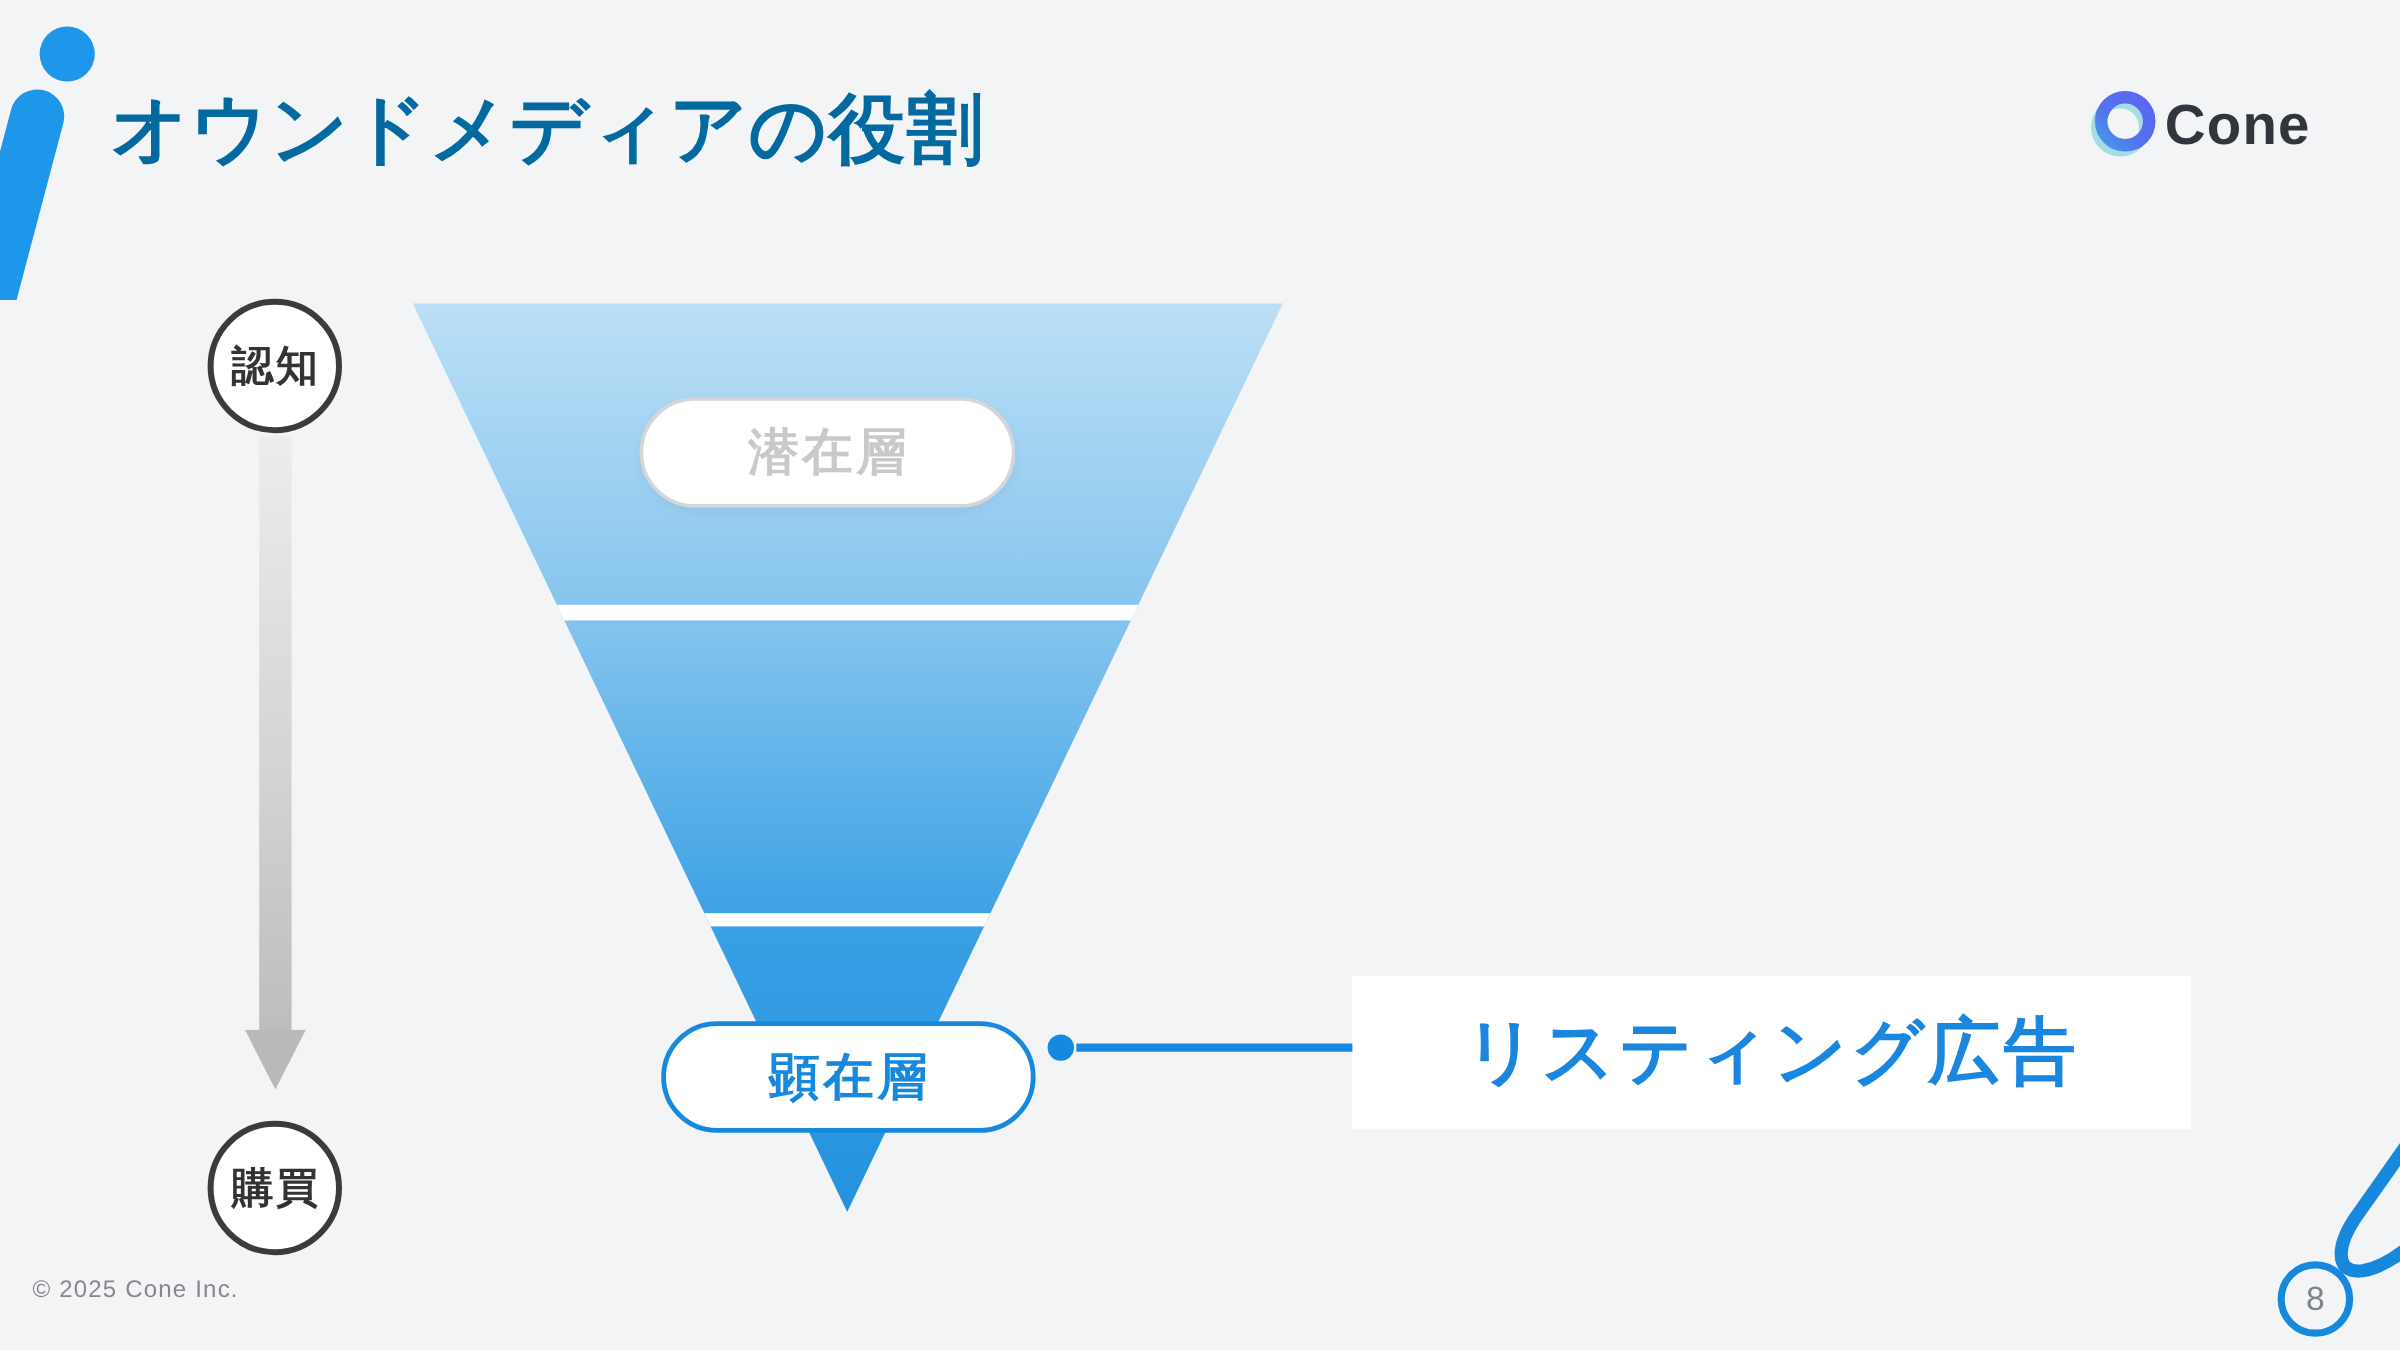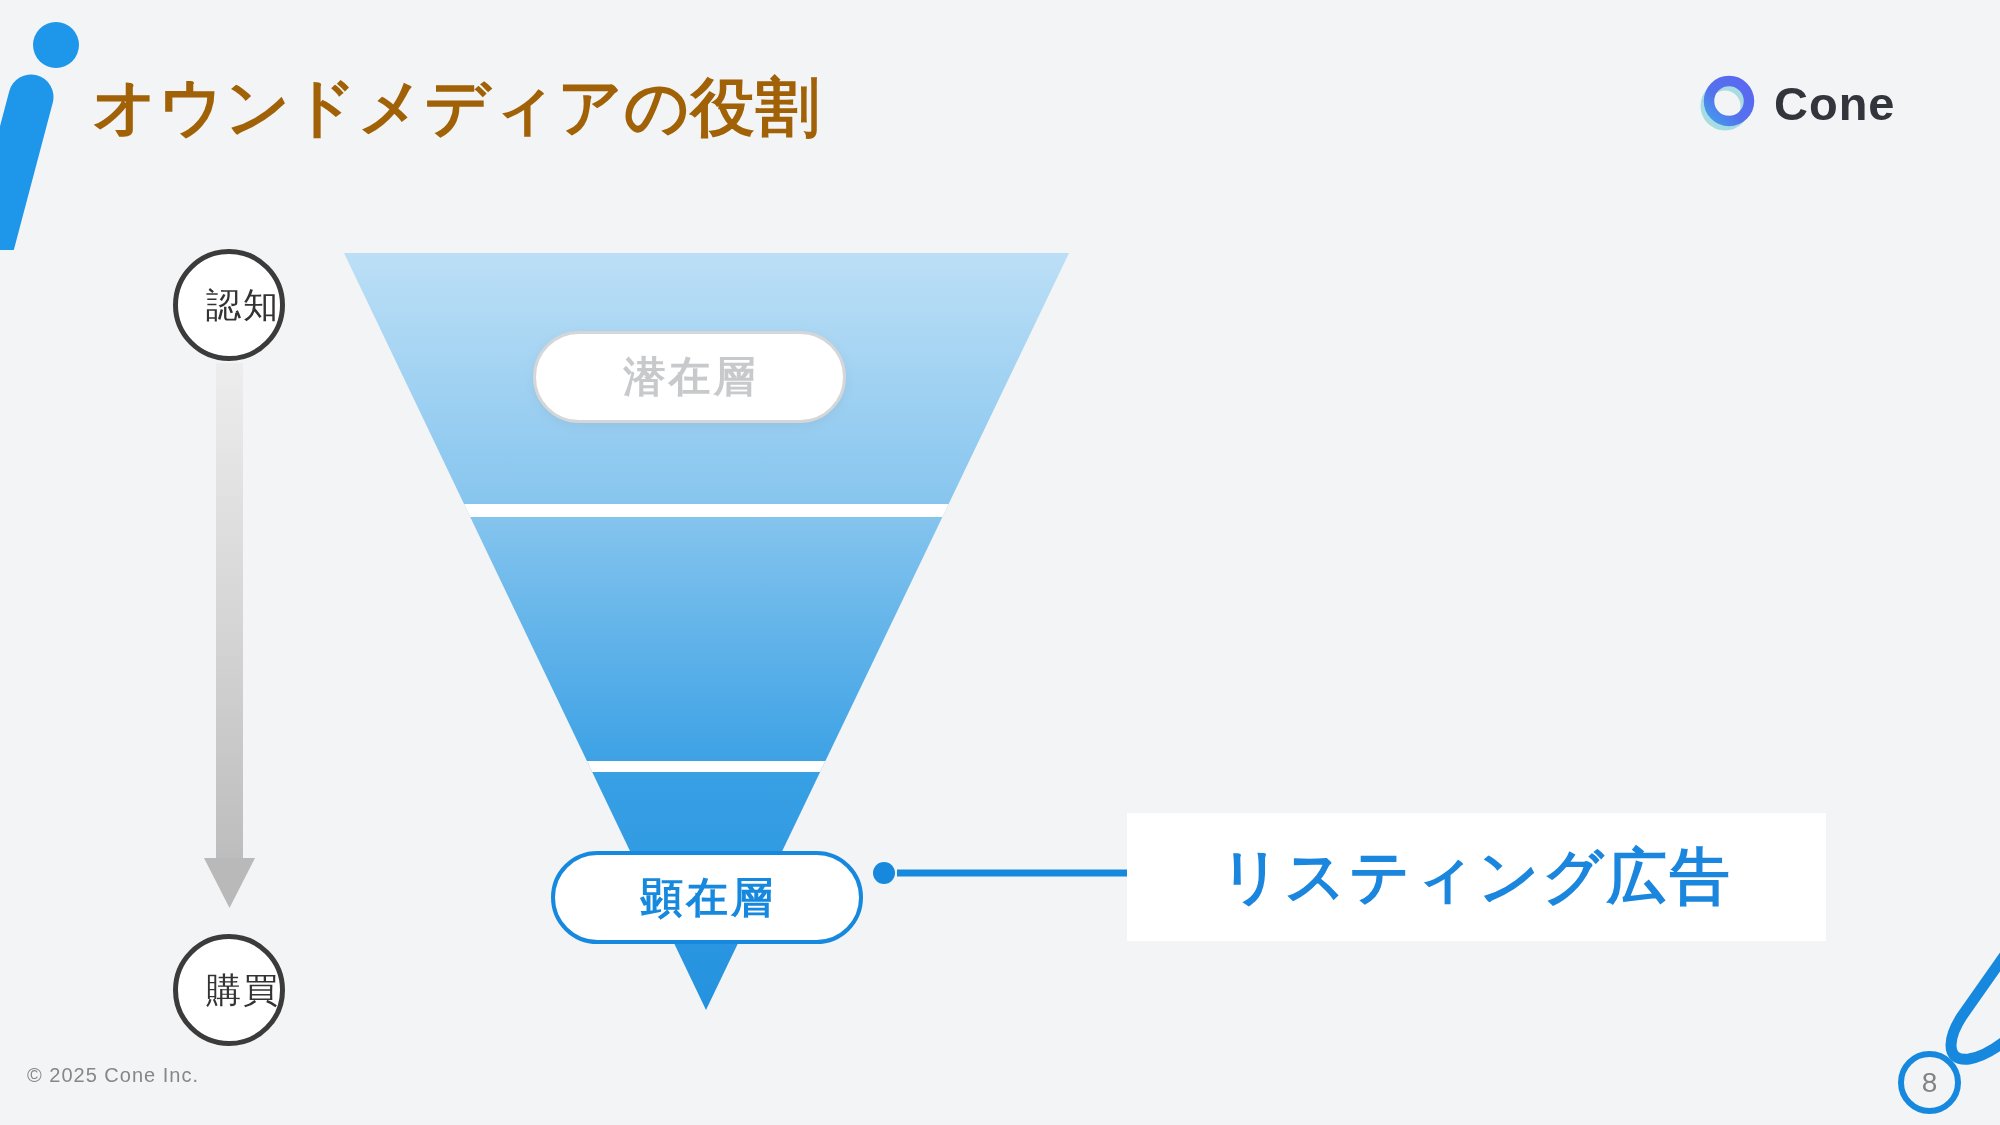--- a/index.html
+++ b/index.html
@@ -19,51 +19,51 @@
   .corner-mark {
     position: absolute;
     left: 0; top: 0;
     width: 130px; height: 250px;
   }
   .page-title {
     position: absolute;
     left: 92px; top: 64px;
     font-size: 64px;
     font-weight: 800;
-    color: #a16207;
+    color: #0369a1;
     letter-spacing: 1px;
     white-space: nowrap;
   }
   .logo {
     position: absolute;
-    left: 1700px; top: 72px;
+    left: 1742px; top: 72px;
     height: 62px;
     display: flex;
     align-items: center;
-    gap: 16px;
+    gap: 4px;
   }
   .logo-text {
     font-size: 47px;
     font-weight: 700;
     color: #32353b;
     letter-spacing: 1px;
   }
   
   .stage-circle {
     position: absolute;
     width: 112px; height: 112px;
     box-sizing: border-box;
     background: #ffffff;
     border: 5px solid #3b3b3b;
     border-radius: 50%;
     display: flex;
     align-items: center;
-    justify-content: flex-end;
+    justify-content: center;
     font-size: 35px;
-    font-weight: 400;
+    font-weight: 700;
     color: #333333;
     letter-spacing: 2px;
     padding-left: 2px;
   }
   .stage-circle.top    { left: 173px; top: 249px; }
   .stage-circle.bottom { left: 173px; top: 934px; }
   .flow-arrow-shaft {
     position: absolute;
     left: 216px; top: 363px;
     width: 27px; height: 497px;

